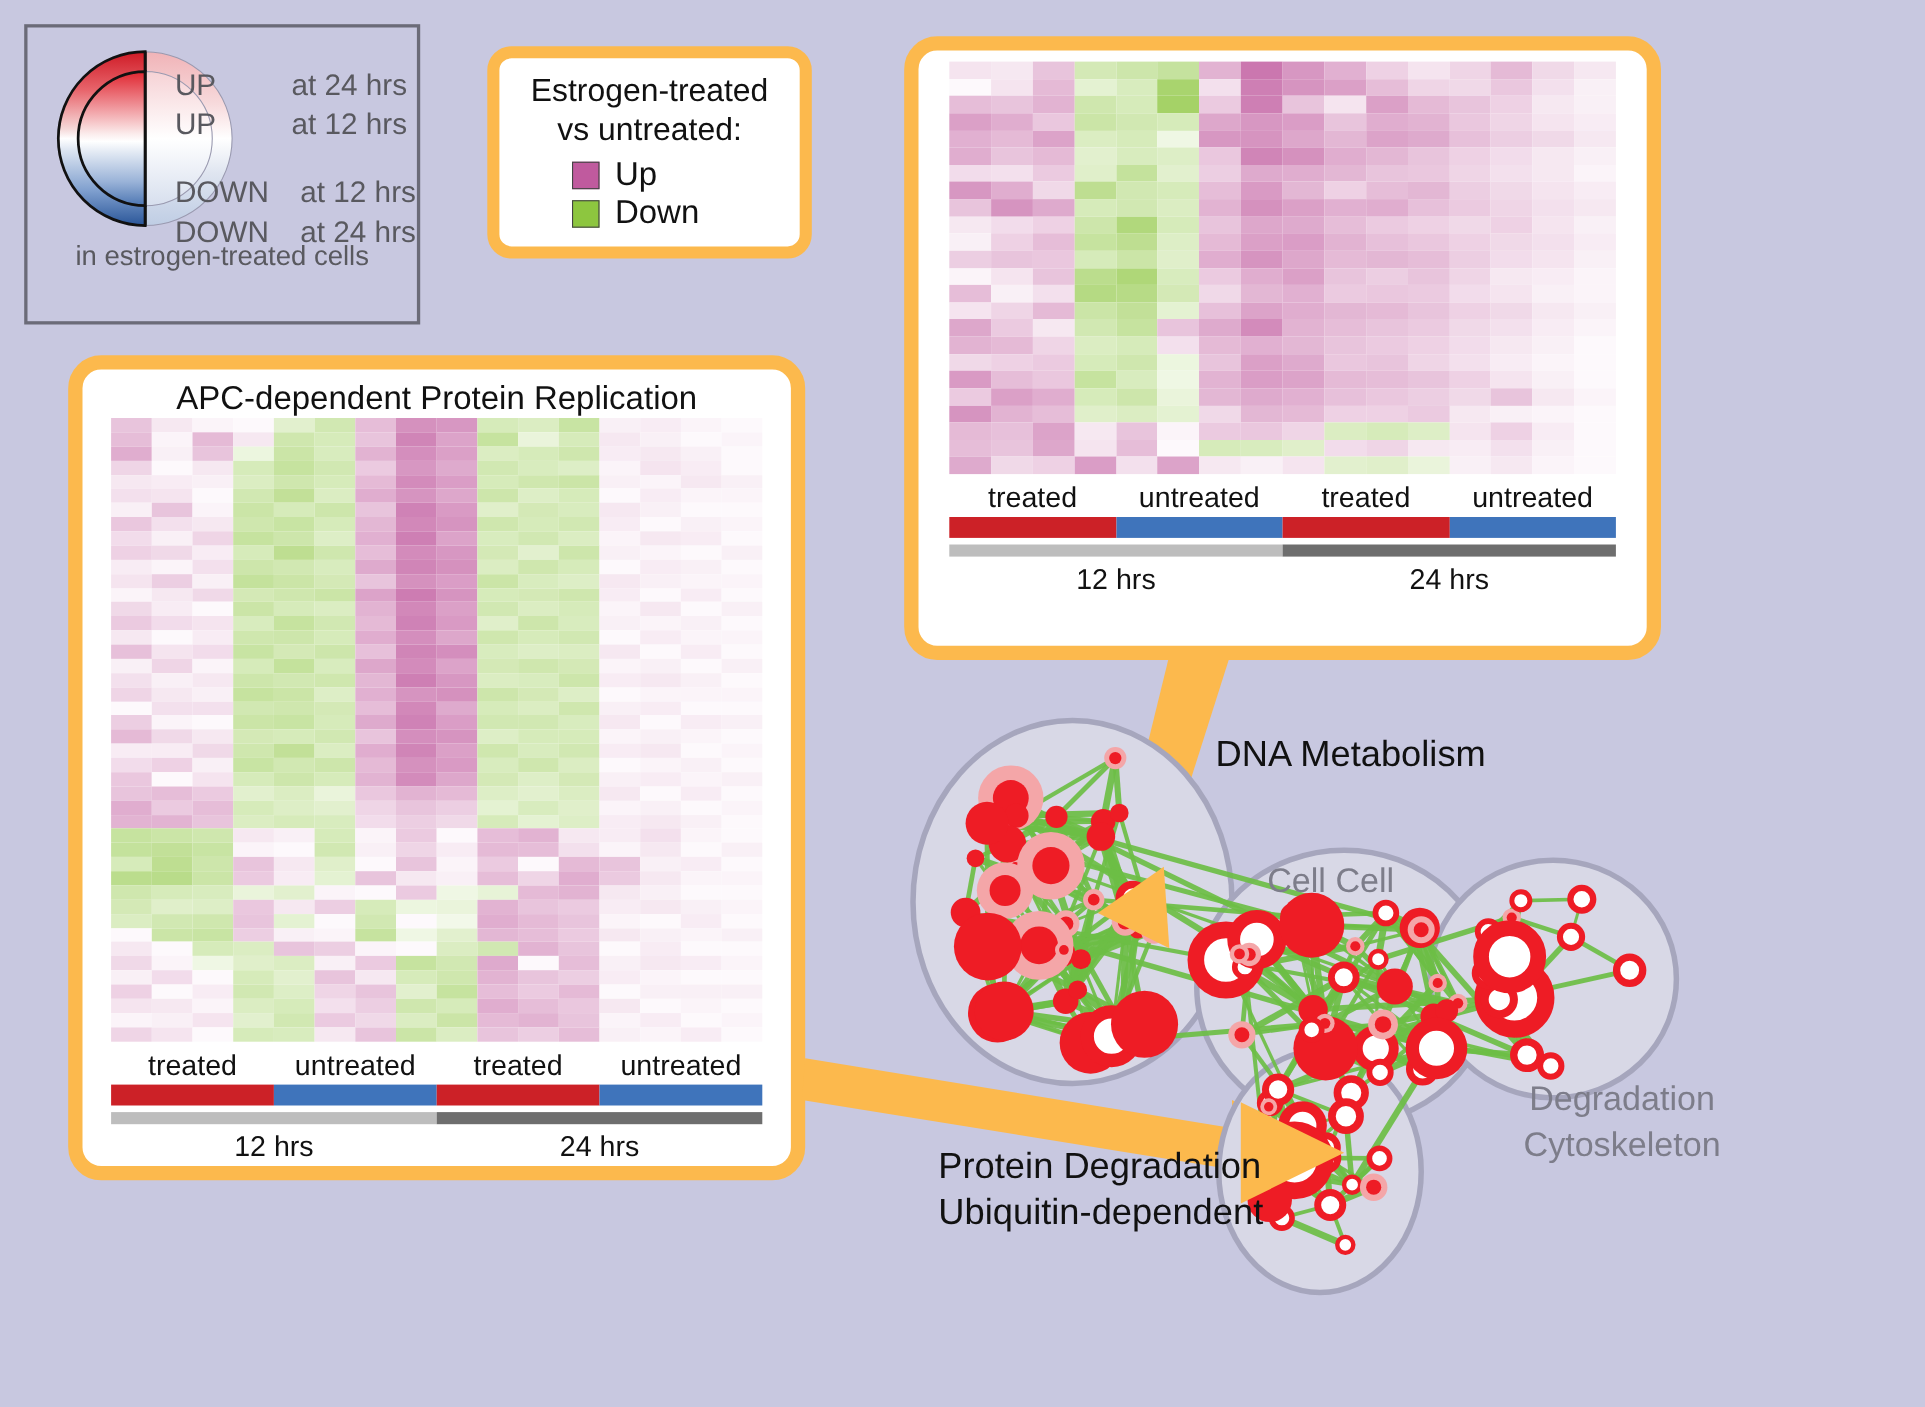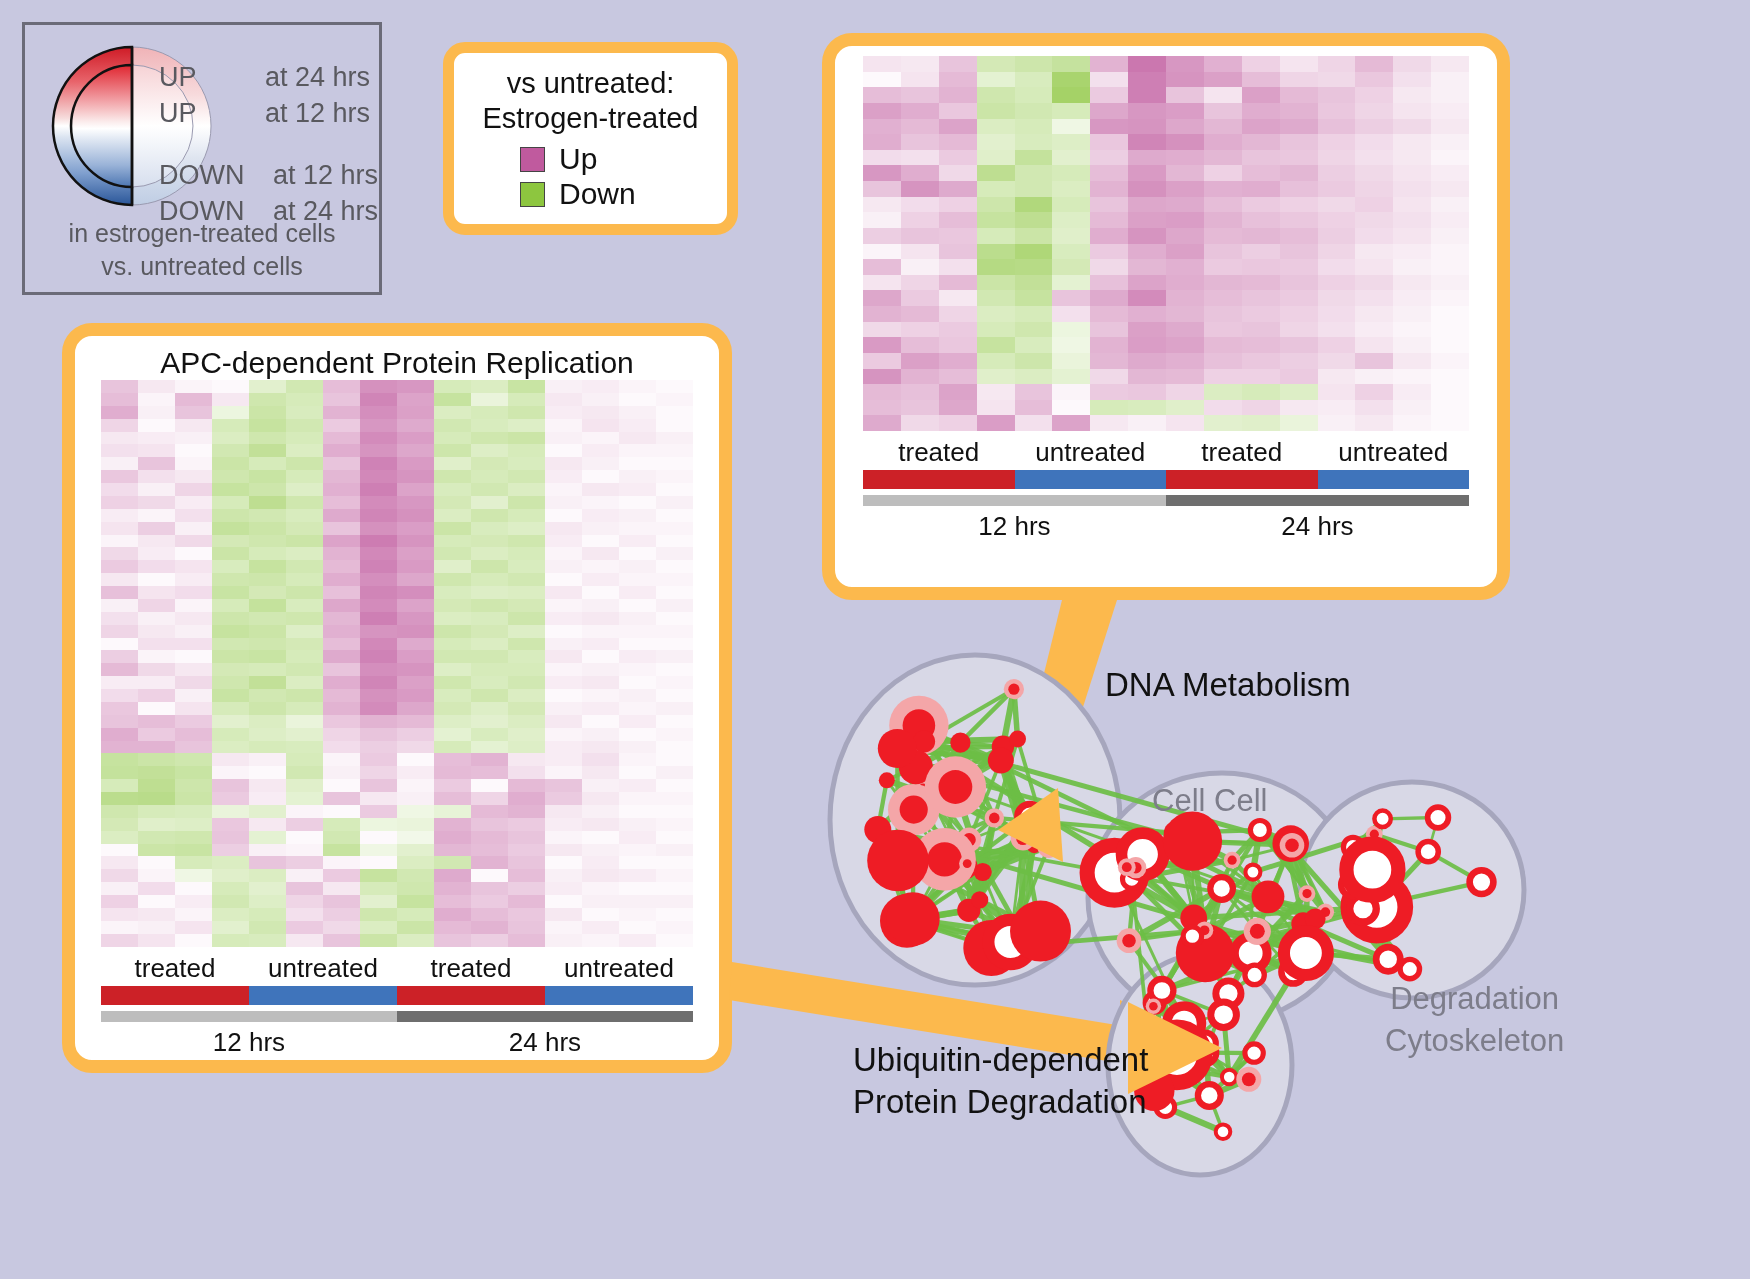--- a/index.html
+++ b/index.html
@@ -218,28 +218,27 @@
 
     <div class="key-row" style="left:134px; top:171px;">
       <span class="kw">DOWN</span>
     </div>
     <div class="key-row" style="left:248px; top:171px;">
       <span>at 24 hrs</span>
     </div>
 
     <div id="key-footer">
       <div>in estrogen-treated cells</div>
-      <div>vs. untreated cells</div>
     </div>
   </div>
 
   <div id="legend-panel" class="panel">
     <div id="legend-inner">
+      <div class="legend-head">Estrogen-treated</div>
       <div class="legend-head">vs untreated:</div>
-      <div class="legend-head">Estrogen-treated</div>
       <div class="legend-items">
         <div class="legend-item">
           <span class="legend-swatch" id="sw-up" style="background: rgb(192, 90, 158);"></span>
           <span class="legend-label">Up</span>
         </div>
         <div class="legend-item">
           <span class="legend-swatch" id="sw-down" style="background: rgb(141, 198, 63);"></span>
           <span class="legend-label">Down</span>
         </div>
       </div>
@@ -1857,17 +1856,17 @@
     </g>
   </svg>
 
   <div class="net-label" id="lbl-dna">DNA Metabolism</div>
   <div class="net-label" id="lbl-cell">Cell Cell</div>
   <div class="net-label" id="lbl-micro">
     <div>Degradation</div>
     <div>Cytoskeleton</div>
   </div>
   <div class="net-label" id="lbl-ubiq">
+    <div>Protein Degradation</div>
     <div>Ubiquitin-dependent</div>
-    <div>Protein Degradation</div>
   </div>
 
 </div>
 
 </body></html>

